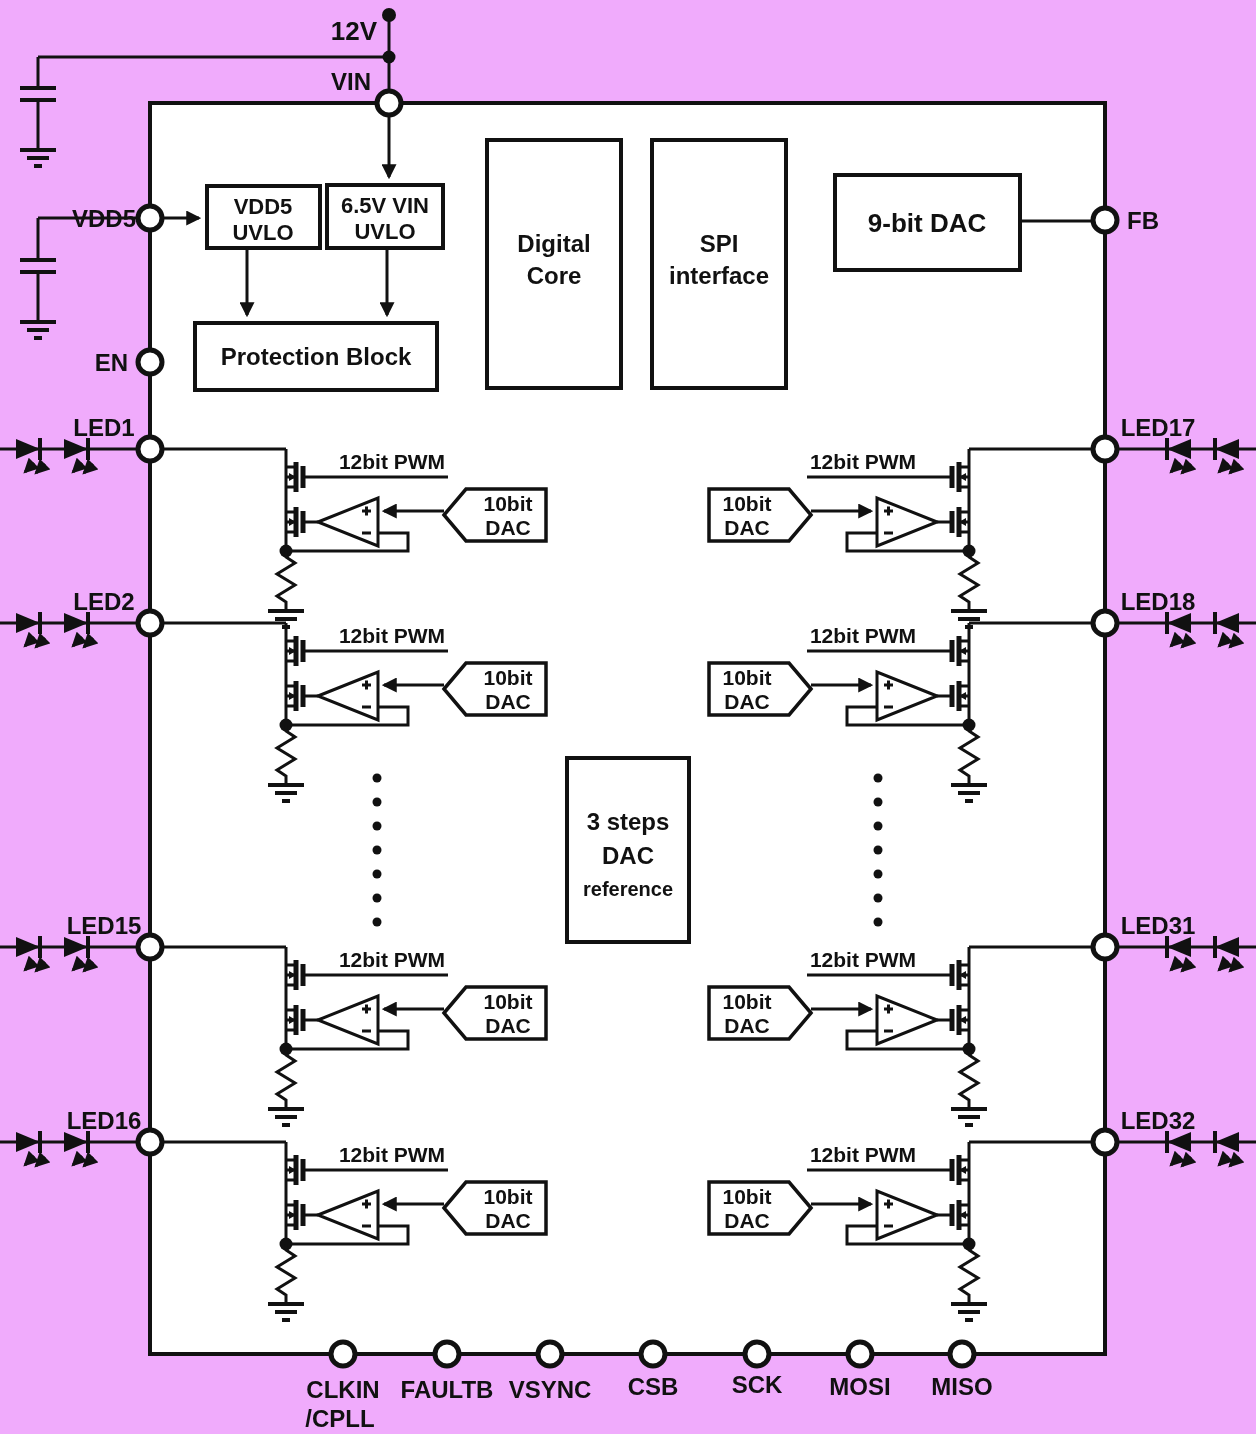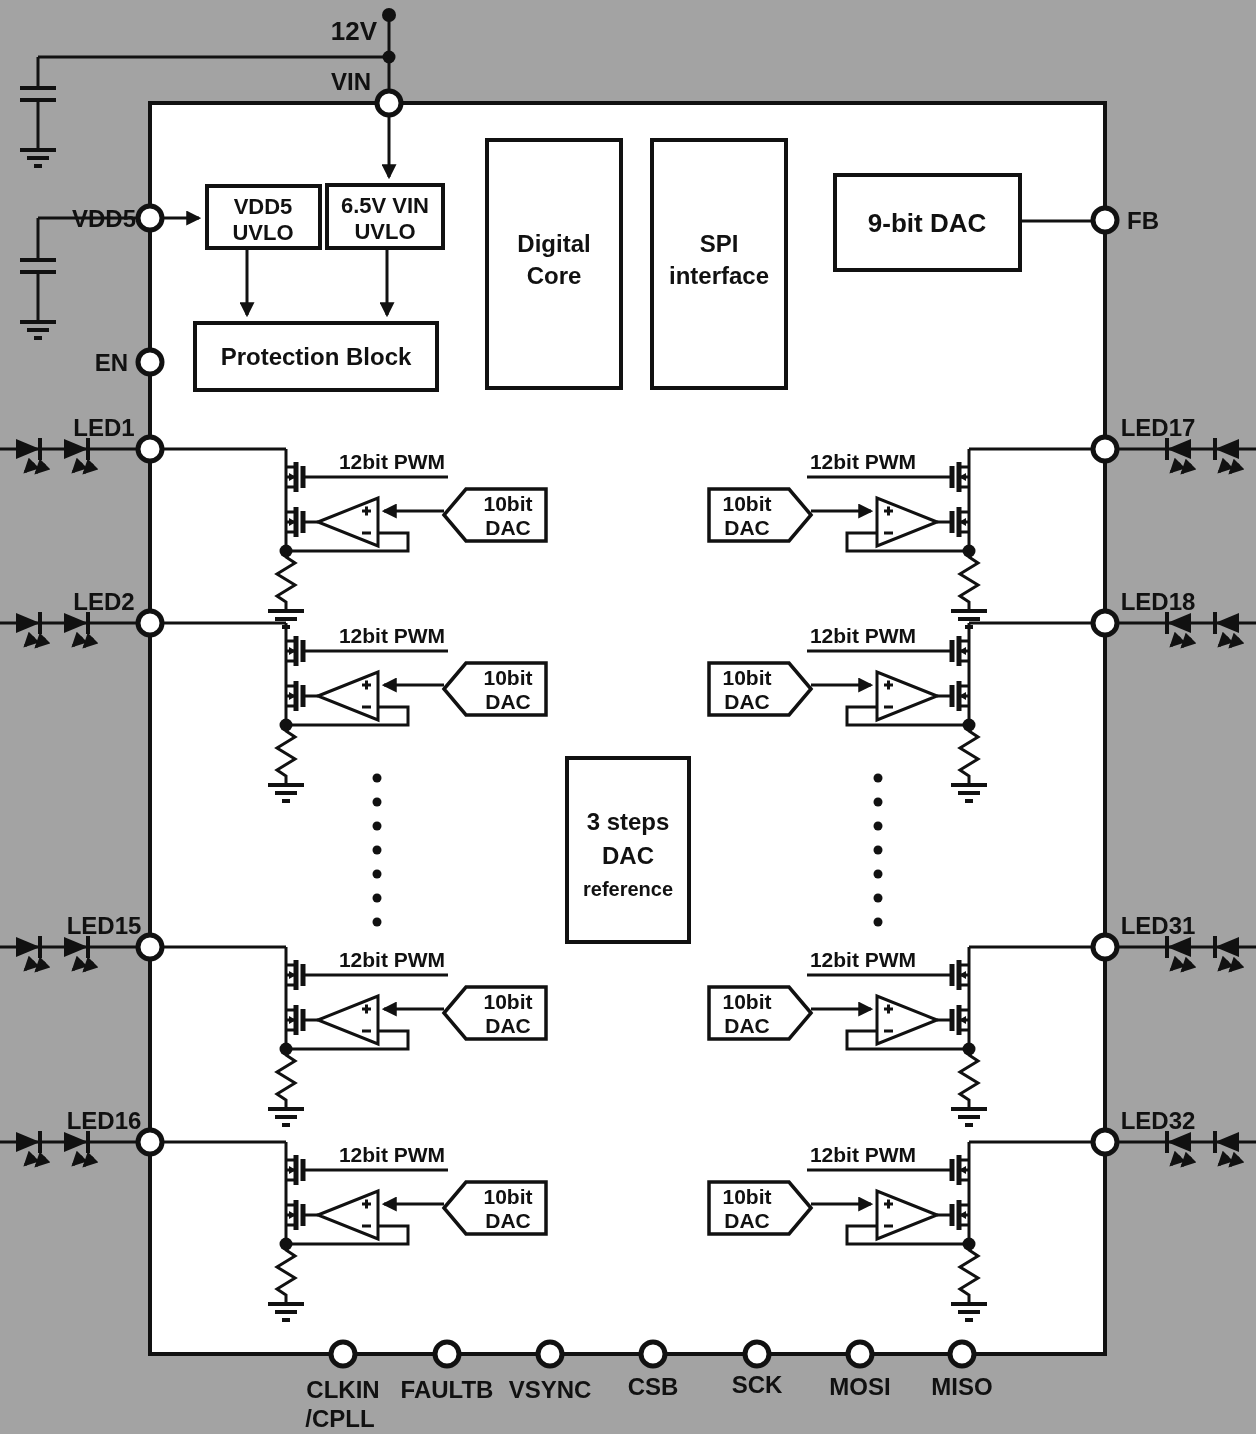--- a/index.html
+++ b/index.html
@@ -1,16 +1,16 @@
 <!DOCTYPE html>
 <html><head>
 <meta charset="utf-8">
 <style>
   html,body{margin:0;padding:0;background:#ffffff;}
-  .stage{width:1256px;height:1434px;position:relative;background:#a3a3a3;}
+  .stage{width:1256px;height:1434px;position:relative;background:#f0abfc;}
   svg{display:block;}
   .w3{stroke:#111;stroke-width:3;fill:none;}
   .w4{stroke:#111;stroke-width:4;fill:none;}
   .w5{stroke:#111;stroke-width:5;fill:none;}
   .box{fill:#ffffff;stroke:#111;stroke-width:4;}
   .pin{fill:#ffffff;stroke:#111;stroke-width:5;}
   .blk{fill:#111;stroke:none;}
   text{fill:#111;font-family:"Liberation Sans","DejaVu Sans",sans-serif;font-weight:bold;}
   .t26{font-size:26px;} .t24{font-size:24px;} .t22{font-size:22px;}
   .t21{font-size:21px;} .t20{font-size:20px;}

